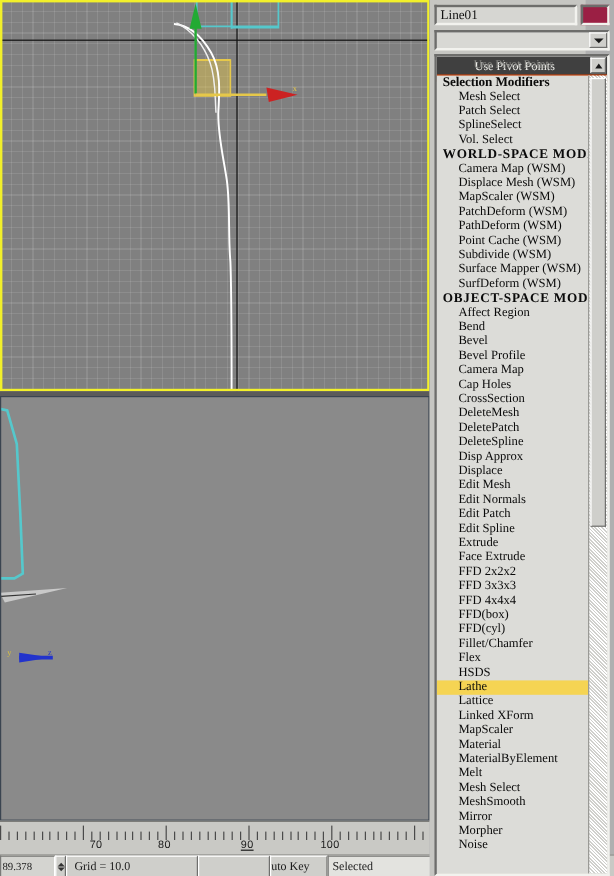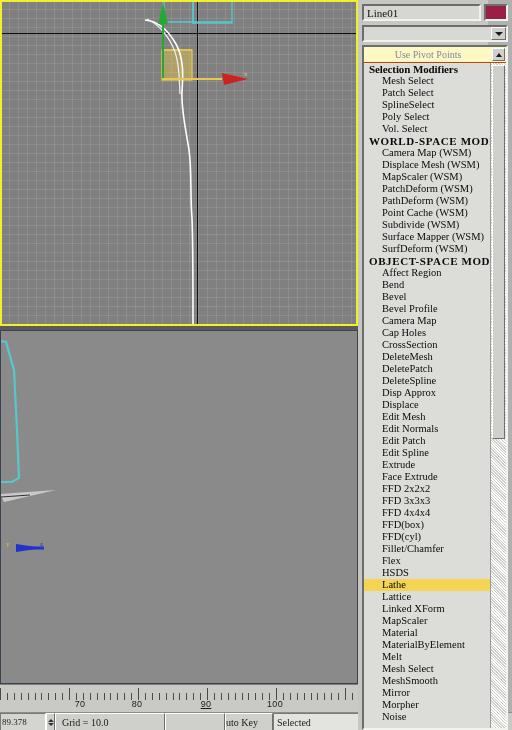--- a/index.html
+++ b/index.html
@@ -95,21 +95,21 @@
   #modcombo .arrowbox{margin-left:auto;width:15px;height:100%;
       background:#cfcfcb;border:1px solid;border-color:#ffffff #6f6f6d #6f6f6d #ffffff;
       display:flex;align-items:center;justify-content:center;box-sizing:border-box;}
 
   
   #droplist{position:absolute;left:4px;top:45px;width:146px;height:685px;
       background:#dcdcd8;border:2px solid;border-color:#6d6d6b #f2f2ee #f2f2ee #6d6d6b;
       box-sizing:border-box;overflow:hidden;}
 
   #dl-header{position:absolute;left:0;top:0;right:0;height:15px;
-      background:#fef9c3;border-bottom:6px solid #c2410c;display:flex;align-items:center;}
+      background:#404040;border-bottom:6px solid #c2410c;display:flex;align-items:center;}
   #dl-header .hlabel{flex:1;text-align:center;font-size:10px;color:#8c8c88;
       font-family:"Liberation Serif",serif;text-shadow:1px 1px 0 #f0f0ec;}
   #dl-header .sbbtn{width:13px;height:13px;margin-right:1px;background:#cfcfcb;
       border:1px solid;border-color:#ffffff #6f6f6d #6f6f6d #ffffff;
       display:flex;align-items:center;justify-content:center;box-sizing:border-box;}
   .caret-up{width:0;height:0;border-left:3px solid transparent;
       border-right:3px solid transparent;border-bottom:4px solid #1a1a1a;}
 
   #dl-body{position:absolute;left:0;top:16px;right:15px;bottom:0;
       background:#dcdcd8;overflow:hidden;}
@@ -300,21 +300,20 @@
         <span class="hlabel">Use Pivot Points</span>
         <span class="sbbtn">
             <i class="caret-up"></i>
           </span>
       </div>
       <div id="dl-body">
           <div class="mi group">Selection Modifiers</div>
           <div class="mi">Mesh Select</div>
           <div class="mi">Patch Select</div>
           <div class="mi">SplineSelect</div>
-          <div class="mi">Poly Select</div>
           <div class="mi">Vol. Select</div>
           <div class="mi group spaced">WORLD-SPACE MODIFIE</div>
           <div class="mi">Camera Map (WSM)</div>
           <div class="mi">Displace Mesh (WSM)</div>
           <div class="mi">MapScaler (WSM)</div>
           <div class="mi">PatchDeform (WSM)</div>
           <div class="mi">PathDeform (WSM)</div>
           <div class="mi">Point Cache (WSM)</div>
           <div class="mi">Subdivide (WSM)</div>
           <div class="mi">Surface Mapper (WSM)</div>

